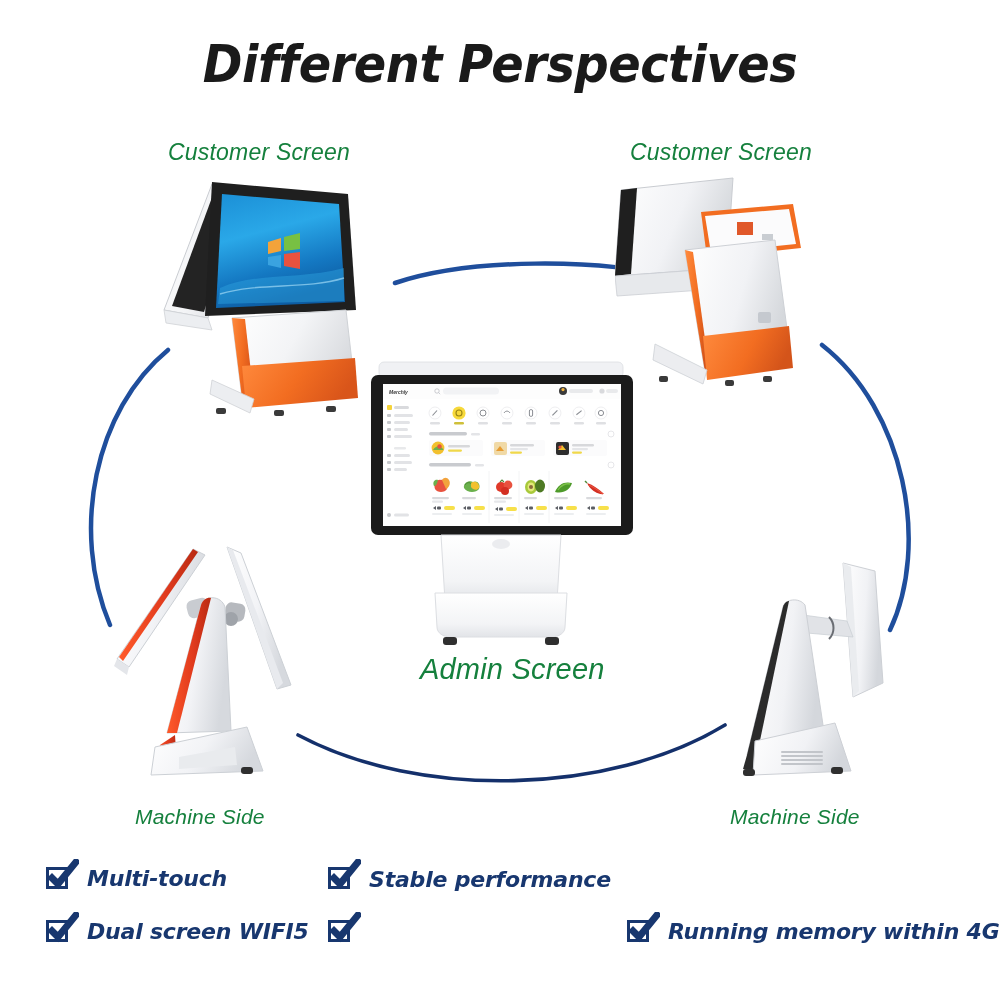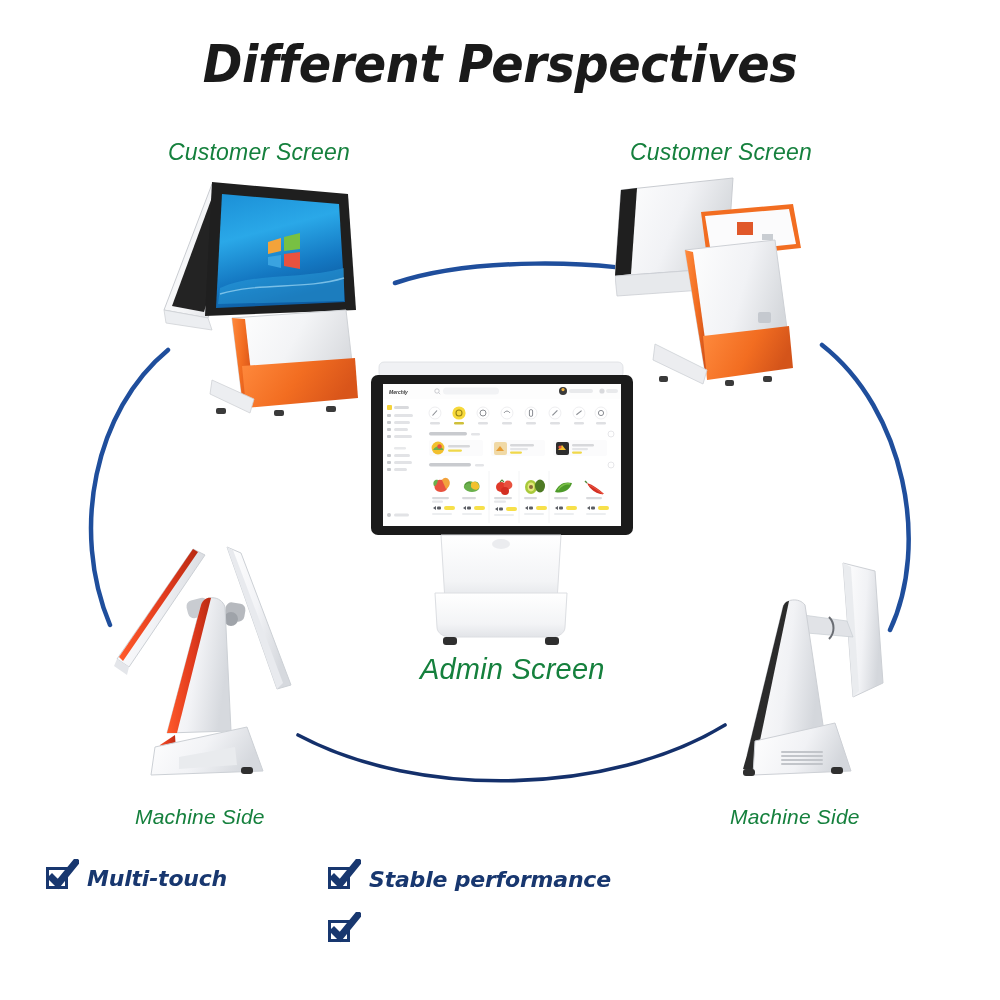--- a/index.html
+++ b/index.html
@@ -523,26 +523,44 @@
       <span class="cbx">
         <span class="box"></span>
         <svg width="34" height="34" viewBox="0 0 34 34">
           <path d="M 7 19 L 13 25 L 31 3" fill="none" stroke="#18376f" stroke-width="7" stroke-linecap="square" stroke-linejoin="miter"></path>
         </svg>
       </span>
       <span class="feat-label">Stable performance</span>
     </div>
 
 
+    <div class="feat f-r2 f-c1">
+      <span class="cbx">
+        <span class="box"></span>
+        <svg width="34" height="34" viewBox="0 0 34 34">
+          <path d="M 7 19 L 13 25 L 31 3" fill="none" stroke="#18376f" stroke-width="7" stroke-linecap="square" stroke-linejoin="miter"></path>
+        </svg>
+      </span>
+      <span class="feat-label">Dual screen WIFI5</span>
+    </div>
 
     <div class="feat f-r2 f-c2">
       <span class="cbx">
         <span class="box"></span>
         <svg width="34" height="34" viewBox="0 0 34 34">
           <path d="M 7 19 L 13 25 L 31 3" fill="none" stroke="#18376f" stroke-width="7" stroke-linecap="square" stroke-linejoin="miter"></path>
         </svg>
       </span>
     </div>
 
+    <div class="feat f-r2 f-c3">
+      <span class="cbx">
+        <span class="box"></span>
+        <svg width="34" height="34" viewBox="0 0 34 34">
+          <path d="M 7 19 L 13 25 L 31 3" fill="none" stroke="#18376f" stroke-width="7" stroke-linecap="square" stroke-linejoin="miter"></path>
+        </svg>
+      </span>
+      <span class="feat-label">Running memory within 4G</span>
+    </div>
 
   </div>
 
 </div>
 
 </body></html>

